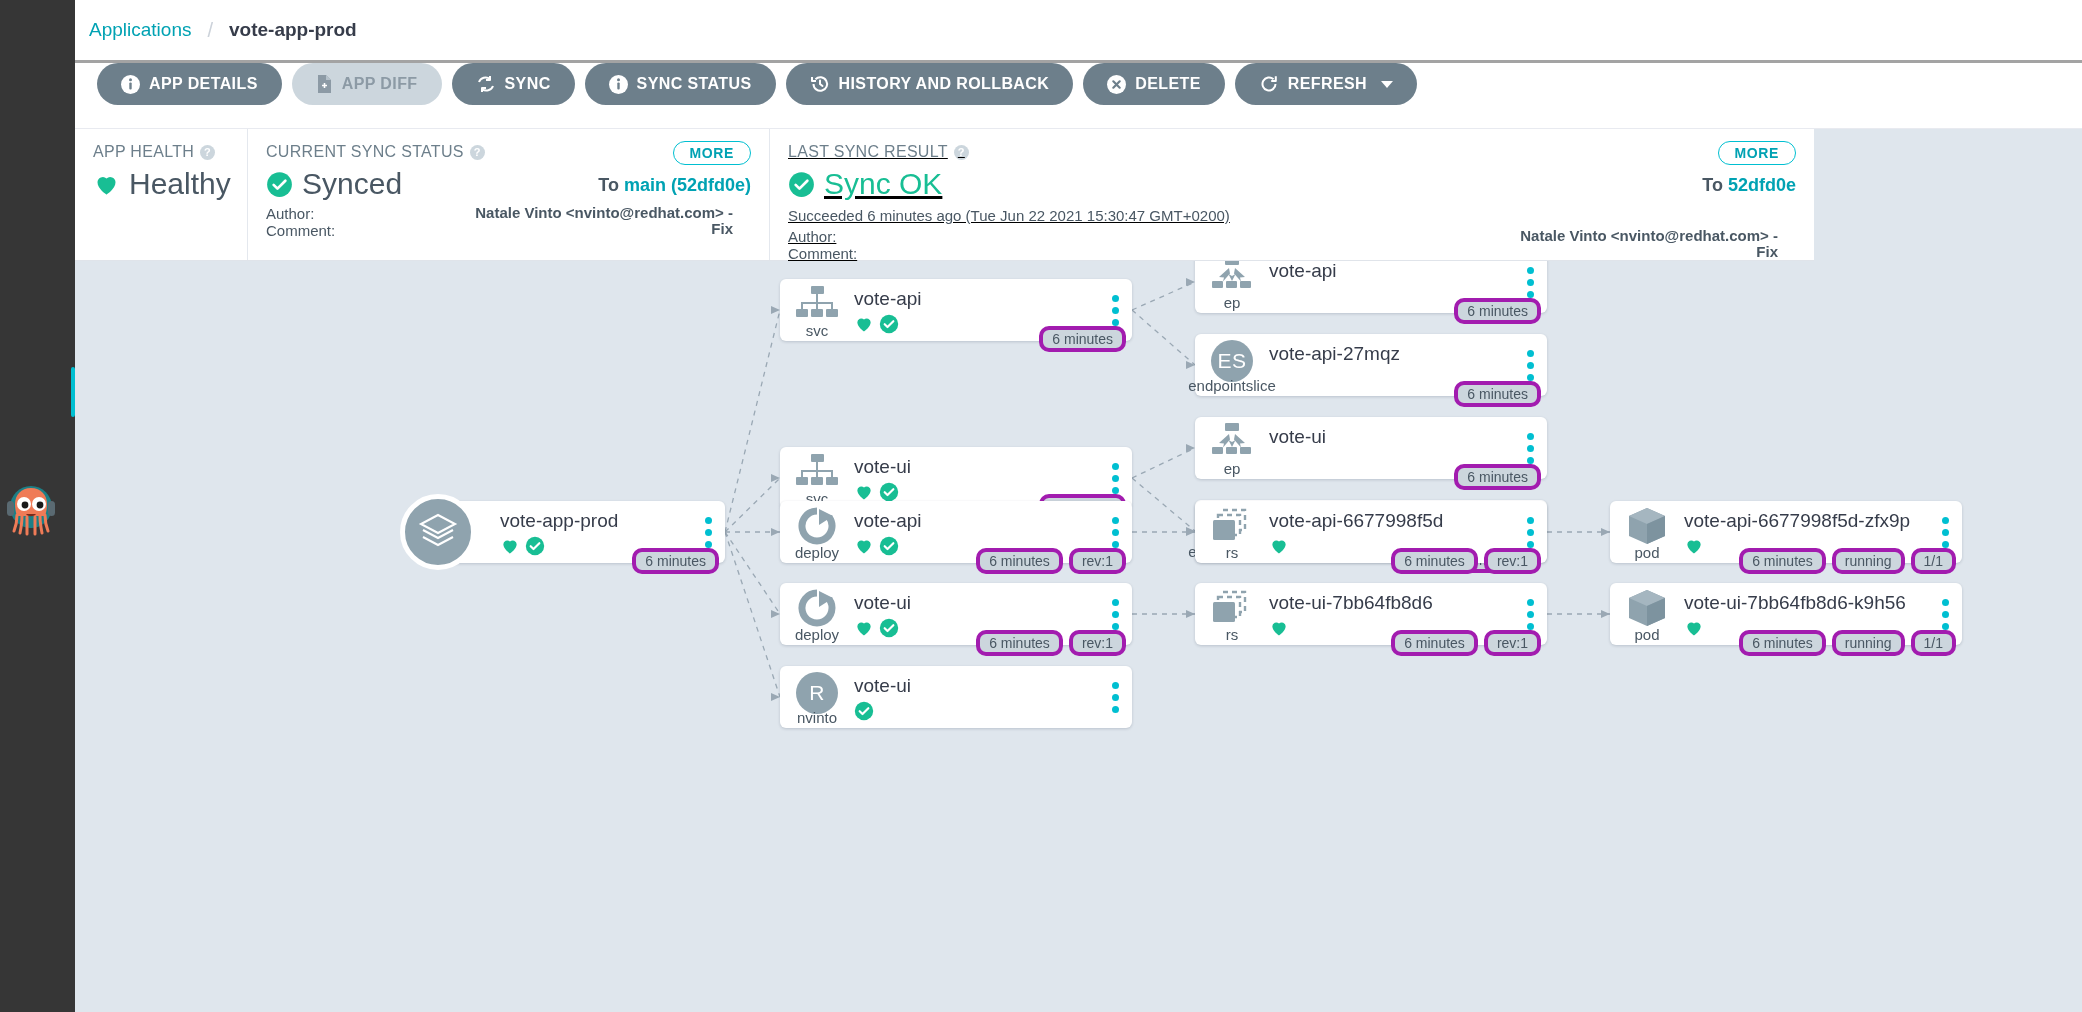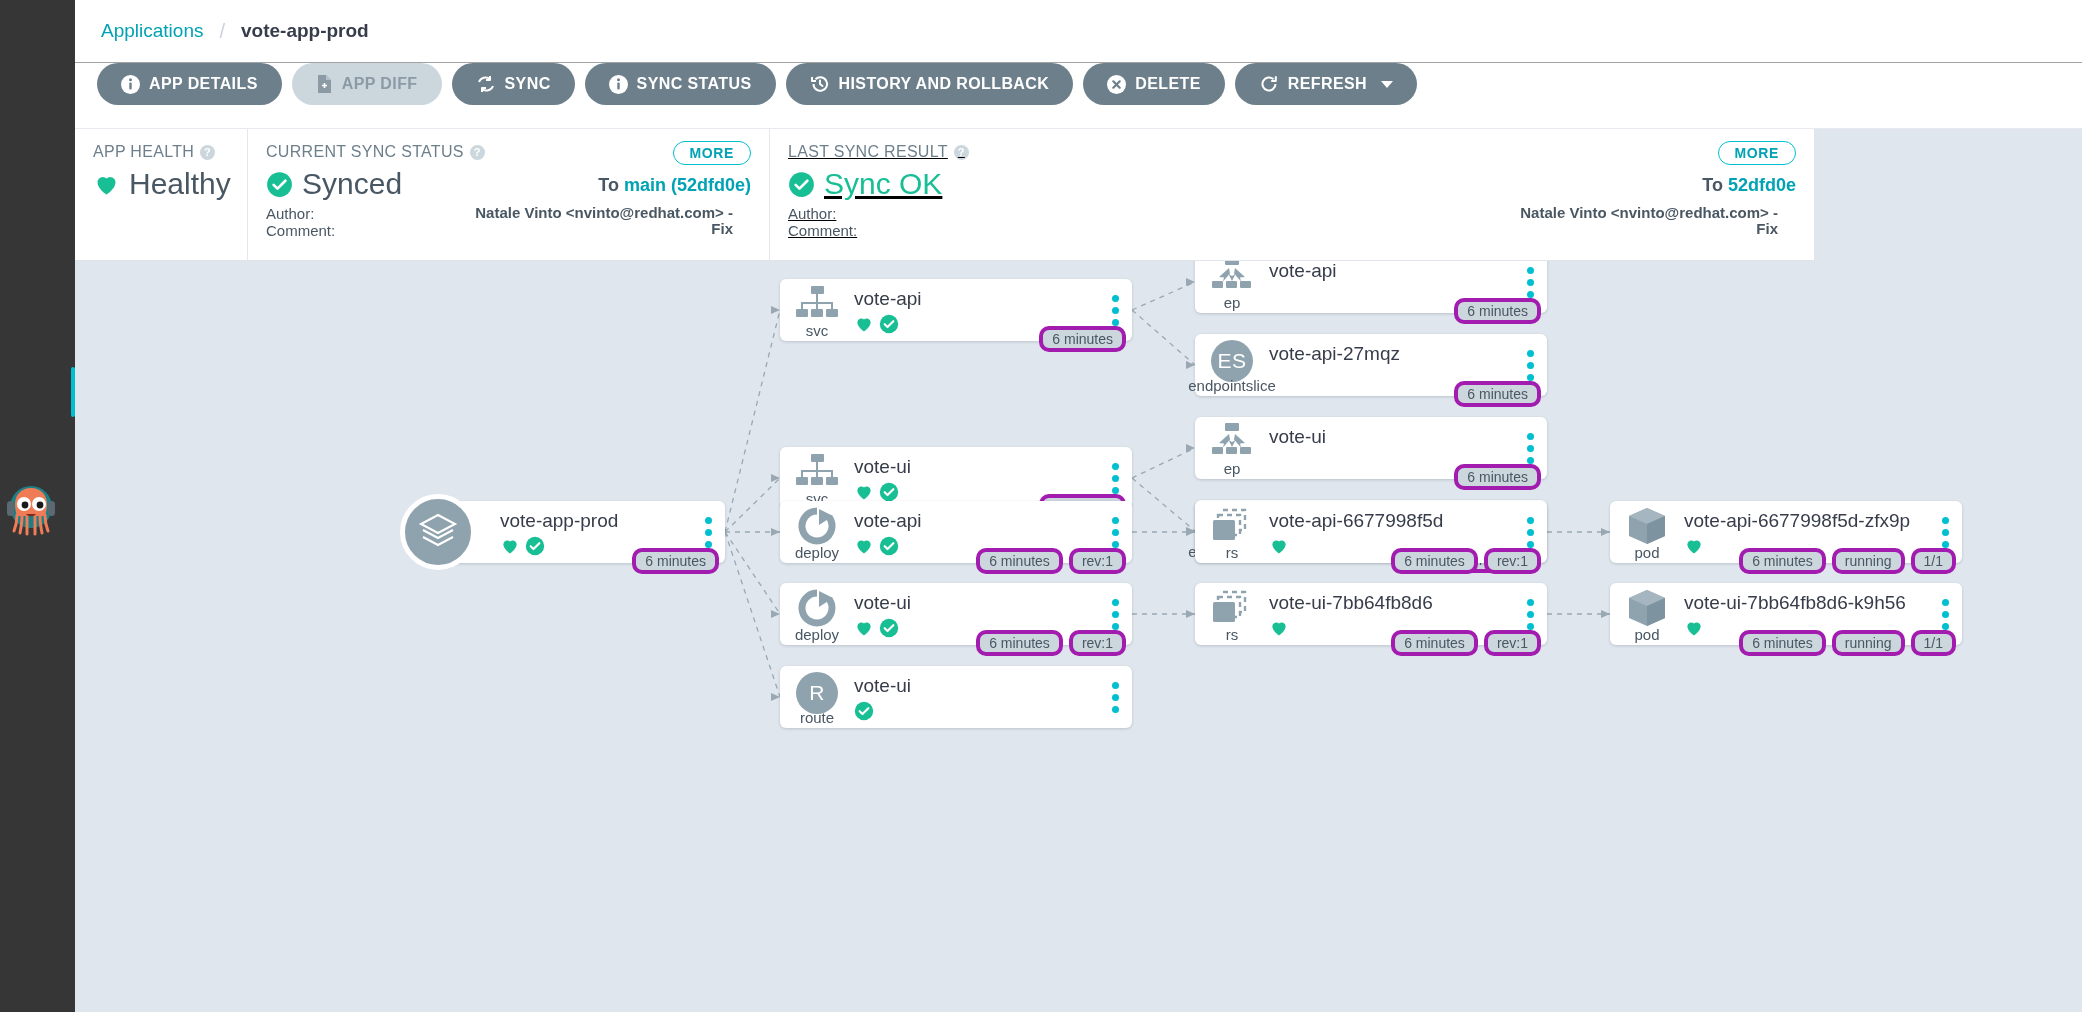--- a/index.html
+++ b/index.html
@@ -28,22 +28,22 @@
   }
   .nav-item.active::before {
     content: ""; position: absolute; left: 9px; top: 18px; width: 4px; height: 50px;
     background: #00bfd1; border-radius: 2px;
   }
   .nav-item svg { display: block; }
 
   
   .breadcrumb-bar {
     position: absolute; left: 75px; top: 0; width: 2007px; height: 63px;
-    background: #fff; border-bottom: 1px solid #a3a3a3;
-    display: flex; align-items: center; padding-left: 26px;
+    background: #fff; border-bottom: 3px solid #a3a3a3;
+    display: flex; align-items: center; padding-left: 14px;
   }
   .crumb-link { color: #00a2b3; font-size: 19px; cursor: pointer; }
   .crumb-sep { color: #ccd2da; font-size: 20px; margin: 0 16px; font-weight: 300; }
   .crumb-current { color: #363c4a; font-size: 19px; font-weight: 600; }
 
   .toolbar {
     position: absolute; left: 75px; top: 63px; width: 2007px; height: 66px;
     background: #fff; display: flex; padding-left: 22px; gap: 10px;
     border-bottom: 1px solid #e8eaf0;
   }
@@ -375,20 +375,21 @@
       </div>
       <div class="panel-value">
         <span class="check-circle">
           <svg viewBox="0 0 24 24" width="27" height="27">
               <circle cx="12" cy="12" r="11" fill="#18be94"></circle>
           <path d="M6.8 12.3l3.4 3.4 7-7" stroke="#fff" stroke-width="2.4" fill="none" stroke-linecap="round" stroke-linejoin="round"></path>
             </svg>
         </span>
         <span class="label ok">Sync OK</span>
       </div>
+      <div class="succ-line">Succeeded 6 minutes ago (Tue Jun 22 2021 15:30:47 GMT+0200)</div>
       <div class="meta-rows">
         <div class="meta-label">Author:</div>
         <div class="meta-label">Comment:</div>
         <div class="meta-right">
           <div>Natale Vinto &lt;nvinto@redhat.com&gt; -</div>
           <div>Fix</div>
         </div>
       </div>
     </div>
   </div>
@@ -586,21 +587,21 @@
           <div class="pill-row">
             <span class="pill">6 minutes</span>
             <span class="pill">rev:1</span>
           </div>
         </div>
         <div class="node" style="left: 705px; top: 405px; width: 352px; height: 62px;">
           <div class="ico">
         <span class="glyph">
               <div class="avatar-circle small">R</div>
             </span>
-        <span class="kindlabel">route</span>
+        <span class="kindlabel">nvinto</span>
           </div>
           <div class="body">
        <div class="nm">vote-ui</div>
        <div class="badges">
               <span class="check-circle"><svg viewBox="0 0 24 24" width="20" height="20">
                   <circle cx="12" cy="12" r="11" fill="#18be94"></circle>
                   <path d="M6.8 12.3l3.4 3.4 7-7" stroke="#fff" stroke-width="2.6" fill="none" stroke-linecap="round" stroke-linejoin="round"></path>
                 </svg></span>
             </div>
      </div>

